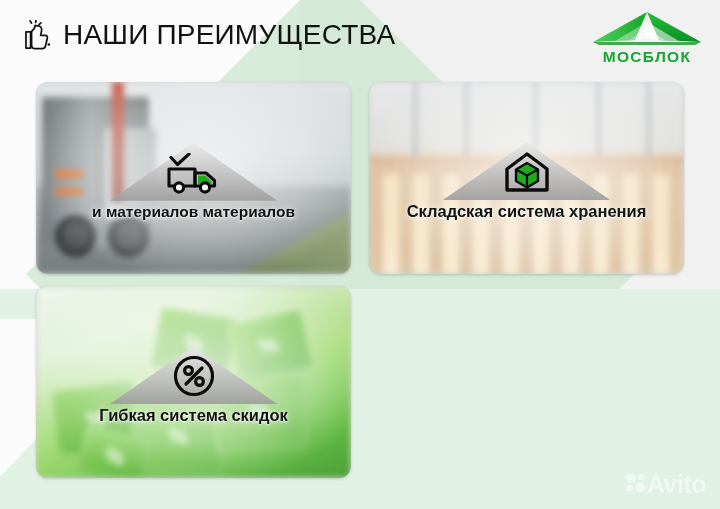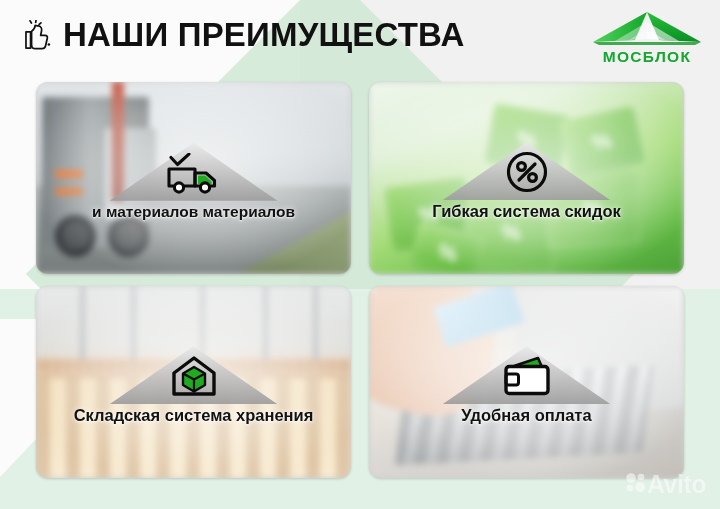--- a/index.html
+++ b/index.html
@@ -44,21 +44,21 @@
   
   .header{
     position:absolute;left:0;top:0;width:720px;height:76px;
   }
   .title-wrap{
     position:absolute;left:24px;top:18px;
     display:flex;align-items:center;gap:11px;
   }
   .thumb-icon{width:28px;height:30px;display:block;}
   .page-title{
-    font-size:33px;line-height:33px;font-weight:700;color:#111;
+    font-size:28px;line-height:33px;font-weight:400;color:#111;
     letter-spacing:.2px;white-space:nowrap;
     font-family:"Liberation Sans","DejaVu Sans",sans-serif;
   }
   .logo{
     position:absolute;right:12px;top:10px;
     width:122px;height:60px;
     display:flex;flex-direction:column;align-items:center;justify-content:flex-start;
   }
   .logo svg{display:block;}
   .logo-word{
@@ -323,20 +323,51 @@
           </span>
         </div>
         <div class="card-label two-line">
           <div>и материалов материалов</div>
         </div>
       </div>
     </div>
 
     <div class="card">
       <div class="card-photo blur">
+        <div class="photo-warehouse">
+          <div class="col" style="left:14%;"></div>
+          <div class="col" style="left:30%;"></div>
+          <div class="col" style="left:52%;"></div>
+          <div class="col" style="left:72%;"></div>
+          <div class="col" style="left:88%;"></div>
+          <div class="brick-row" style="top:38%;height:7%;"></div>
+          <div class="brick-row" style="top:46%;height:6%;"></div>
+          <div class="floor"></div>
+        </div>
+      </div>
+      <div class="card-overlay"></div>
+      <div class="card-inner">
+        <div class="icon-badge">
+          <div class="tri"></div>
+          <span class="glyph">
+            <svg width="48" height="44" viewBox="0 0 48 44" xmlns="http://www.w3.org/2000/svg">
+              <path d="M4 19 L24 4 L44 19 L44 40 L4 40 Z" fill="none" stroke="#0b0b0b" stroke-width="3.4" stroke-linejoin="round"></path>
+              <polygon points="24,13 35,19.5 35,31 24,37.5 13,31 13,19.5" fill="#1faa1f" stroke="#0b0b0b" stroke-width="2.4" stroke-linejoin="round"></polygon>
+              <path d="M13 19.5 L24 25.5 L35 19.5 M24 25.5 L24 37.5" fill="none" stroke="#0b0b0b" stroke-width="2.2"></path>
+            </svg>
+          </span>
+        </div>
+        <div class="card-label one-line">
+          <div>Складская система хранения</div>
+        </div>
+      </div>
+    </div>
+
+    <div class="card">
+      <div class="card-photo blur">
         <div class="photo-cubes">
           <div class="cube" style="left:6%;top:52%;width:26%;height:34%;transform:rotate(-8deg);">%</div>
           <div class="cube" style="left:30%;top:60%;width:30%;height:38%;transform:rotate(5deg);">%</div>
           <div class="cube" style="left:56%;top:46%;width:30%;height:40%;transform:rotate(-4deg);">%</div>
           <div class="cube" style="left:38%;top:14%;width:24%;height:32%;transform:rotate(10deg);">%</div>
           <div class="cube" style="left:62%;top:16%;width:24%;height:30%;transform:rotate(-12deg);">%</div>
           <div class="cube" style="left:14%;top:76%;width:22%;height:26%;transform:rotate(14deg);">%</div>
         </div>
       </div>
       <div class="card-overlay"></div>
@@ -351,77 +382,20 @@
               <circle cx="27.5" cy="27.5" r="3.9" fill="none" stroke="#0b0b0b" stroke-width="3.2"></circle>
             </svg>
           </span>
         </div>
         <div class="card-label one-line">
           <div>Гибкая система скидок</div>
         </div>
       </div>
     </div>
 
-    <div class="card">
-      <div class="card-photo blur">
-        <div class="photo-warehouse">
-          <div class="col" style="left:14%;"></div>
-          <div class="col" style="left:30%;"></div>
-          <div class="col" style="left:52%;"></div>
-          <div class="col" style="left:72%;"></div>
-          <div class="col" style="left:88%;"></div>
-          <div class="brick-row" style="top:38%;height:7%;"></div>
-          <div class="brick-row" style="top:46%;height:6%;"></div>
-          <div class="floor"></div>
-        </div>
-      </div>
-      <div class="card-overlay"></div>
-      <div class="card-inner">
-        <div class="icon-badge">
-          <div class="tri"></div>
-          <span class="glyph">
-            <svg width="48" height="44" viewBox="0 0 48 44" xmlns="http://www.w3.org/2000/svg">
-              <path d="M4 19 L24 4 L44 19 L44 40 L4 40 Z" fill="none" stroke="#0b0b0b" stroke-width="3.4" stroke-linejoin="round"></path>
-              <polygon points="24,13 35,19.5 35,31 24,37.5 13,31 13,19.5" fill="#1faa1f" stroke="#0b0b0b" stroke-width="2.4" stroke-linejoin="round"></polygon>
-              <path d="M13 19.5 L24 25.5 L35 19.5 M24 25.5 L24 37.5" fill="none" stroke="#0b0b0b" stroke-width="2.2"></path>
-            </svg>
-          </span>
-        </div>
-        <div class="card-label one-line">
-          <div>Складская система хранения</div>
-        </div>
-      </div>
-    </div>
-
-    <div class="card">
-      <div class="card-photo blur">
-        <div class="photo-laptop">
-          <div class="screen"></div>
-          <div class="keyboard"></div>
-          <div class="hand"></div>
-          <div class="card-blue"></div>
-        </div>
-      </div>
-      <div class="card-overlay"></div>
-      <div class="card-inner">
-        <div class="icon-badge">
-          <div class="tri"></div>
-          <span class="glyph">
-            <svg width="50" height="42" viewBox="0 0 50 42" xmlns="http://www.w3.org/2000/svg">
-              <path d="M12 10 L36 2 L40 11" fill="#1faa1f" stroke="#0b0b0b" stroke-width="2.6" stroke-linejoin="round"></path>
-              <rect x="4" y="10.5" width="42" height="27" rx="3.2" fill="#fff" stroke="#0b0b0b" stroke-width="3.4"></rect>
-              <rect x="4" y="18" width="12.5" height="11" rx="2.4" fill="none" stroke="#0b0b0b" stroke-width="3"></rect>
-            </svg>
-          </span>
-        </div>
-        <div class="card-label one-line">
-          <div>Удобная оплата</div>
-        </div>
-      </div>
-    </div>
 
   </div>
 
   <div class="avito">
     <span>
       <svg class="avito-dots" viewBox="0 0 24 24" xmlns="http://www.w3.org/2000/svg">
         <circle cx="6.5" cy="6.5" r="5.2" fill="#ffffff"></circle>
         <circle cx="17.5" cy="5.5" r="3.6" fill="#ffffff"></circle>
         <circle cx="5.5" cy="17.5" r="3.6" fill="#ffffff"></circle>
         <circle cx="16.5" cy="16.5" r="5.2" fill="#ffffff"></circle>

